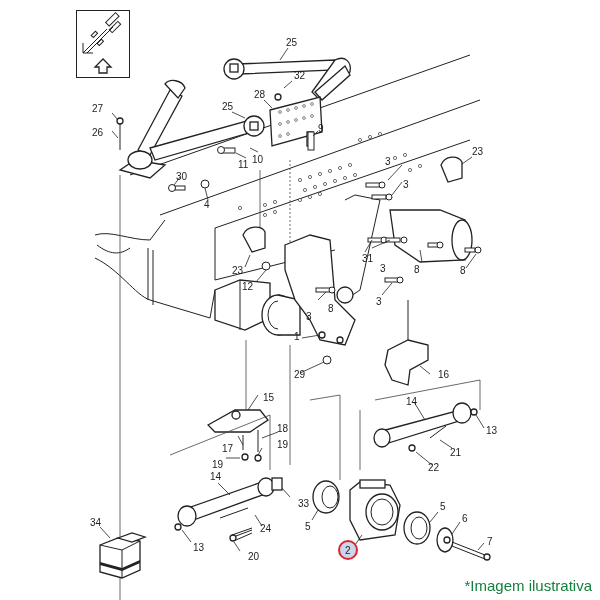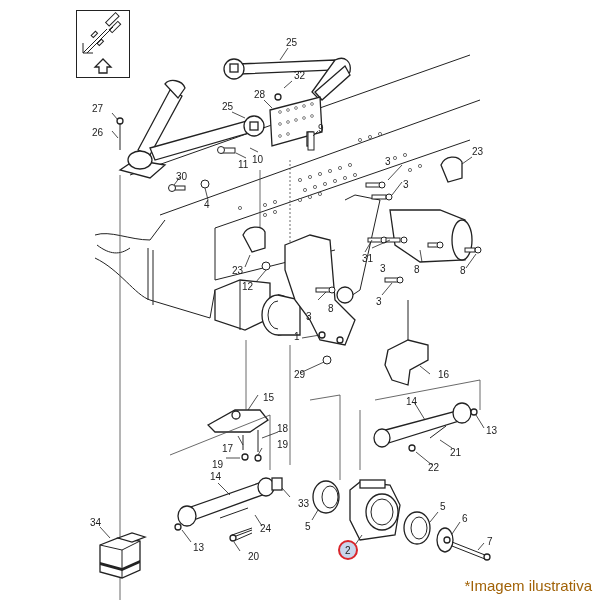--- a/index.html
+++ b/index.html
@@ -4,21 +4,21 @@
 <style>
   html, body { margin: 0; padding: 0; background: #ffffff; }
   body { width: 600px; height: 600px; overflow: hidden; position: relative; font-family: "Liberation Sans", sans-serif; }
   #diagram { position: absolute; left: 0; top: 0; width: 600px; height: 600px; }
   .ln { stroke: #222; stroke-width: 1; fill: none; }
   .ln2 { stroke: #222; stroke-width: 1.3; fill: #fff; }
   .thin { stroke: #444; stroke-width: 0.8; fill: none; }
   .lbl { font-family: "Liberation Sans", sans-serif; font-size: 10px; fill: #222; }
   .lead { stroke: #222; stroke-width: 0.8; fill: none; }
   .highlight-circle { fill: #c9d6ec; stroke: #d9262c; stroke-width: 2; }
-  .caption { position: absolute; right: 8px; bottom: 6px; font-size: 15px; color: #a16207; font-family: "Liberation Sans", sans-serif; }
+  .caption { position: absolute; right: 8px; bottom: 6px; font-size: 15px; color: #15803d; font-family: "Liberation Sans", sans-serif; }
   .nav-box { position: absolute; left: 76px; top: 10px; width: 52px; height: 66px; border: 1.2px solid #222; background: #fff; cursor: pointer; }
 </style>
 </head>
 <body>
 
 <div class="nav-box">
   <svg width="52" height="66" viewBox="0 0 52 66">
     <g stroke="#222" stroke-width="1" fill="none">
       <path d="M6 32 L6 42 L16 42"></path>
       <path d="M6 42 L30 18"></path>

